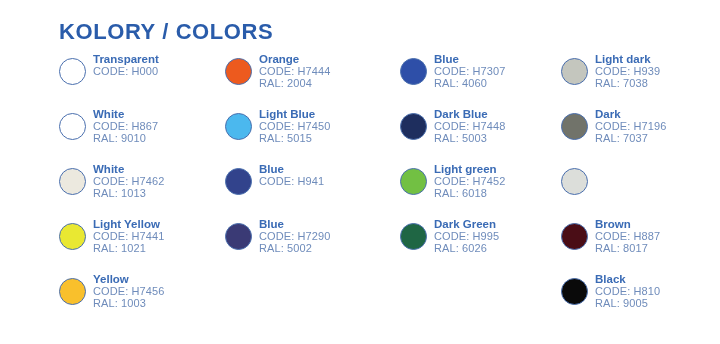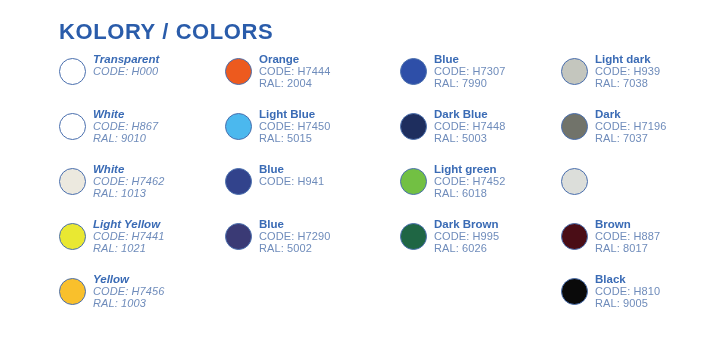--- a/index.html
+++ b/index.html
@@ -35,21 +35,21 @@
     position: absolute;
     left: 0;
     top: 46px;
     width: 720px;
   }
   .col {
     position: absolute;
     top: 0;
     width: 170px;
   }
-  .col-0 { left: 59px; font-style: italic; }
+  .col-0 { left: 59px; }
   .col-1 { left: 225px; }
   .col-2 { left: 400px; }
   .col-3 { left: 561px; }
 
   .row {
     position: relative;
     height: 55px;
   }
   .swatch {
     position: absolute;
@@ -162,21 +162,21 @@
             <div class="cmeta">RAL: 5002</div>
           </div>
         </div>
       </div>
     <div class="col col-2">
         <div class="row">
           <div class="swatch" style="background: rgb(46, 79, 168);"></div>
           <div class="info">
             <div class="cname">Blue</div>
             <div class="cmeta">CODE: H7307</div>
-            <div class="cmeta">RAL: 7990</div>
+            <div class="cmeta">RAL: 4060</div>
           </div>
         </div>
         <div class="row">
           <div class="swatch" style="background: rgb(30, 46, 94);"></div>
           <div class="info">
             <div class="cname">Dark Blue</div>
             <div class="cmeta">CODE: H7448</div>
             <div class="cmeta">RAL: 5003</div>
           </div>
         </div>
@@ -184,21 +184,21 @@
           <div class="swatch" style="background: rgb(114, 192, 67);"></div>
           <div class="info">
             <div class="cname">Light green</div>
             <div class="cmeta">CODE: H7452</div>
             <div class="cmeta">RAL: 6018</div>
           </div>
         </div>
         <div class="row">
           <div class="swatch" style="background: rgb(31, 102, 68);"></div>
           <div class="info">
-            <div class="cname">Dark Brown</div>
+            <div class="cname">Dark Green</div>
             <div class="cmeta">CODE: H995</div>
             <div class="cmeta">RAL: 6026</div>
           </div>
         </div>
       </div>
     <div class="col col-3">
         <div class="row">
           <div class="swatch" style="background: rgb(196, 198, 190);"></div>
           <div class="info">
             <div class="cname">Light dark</div>

